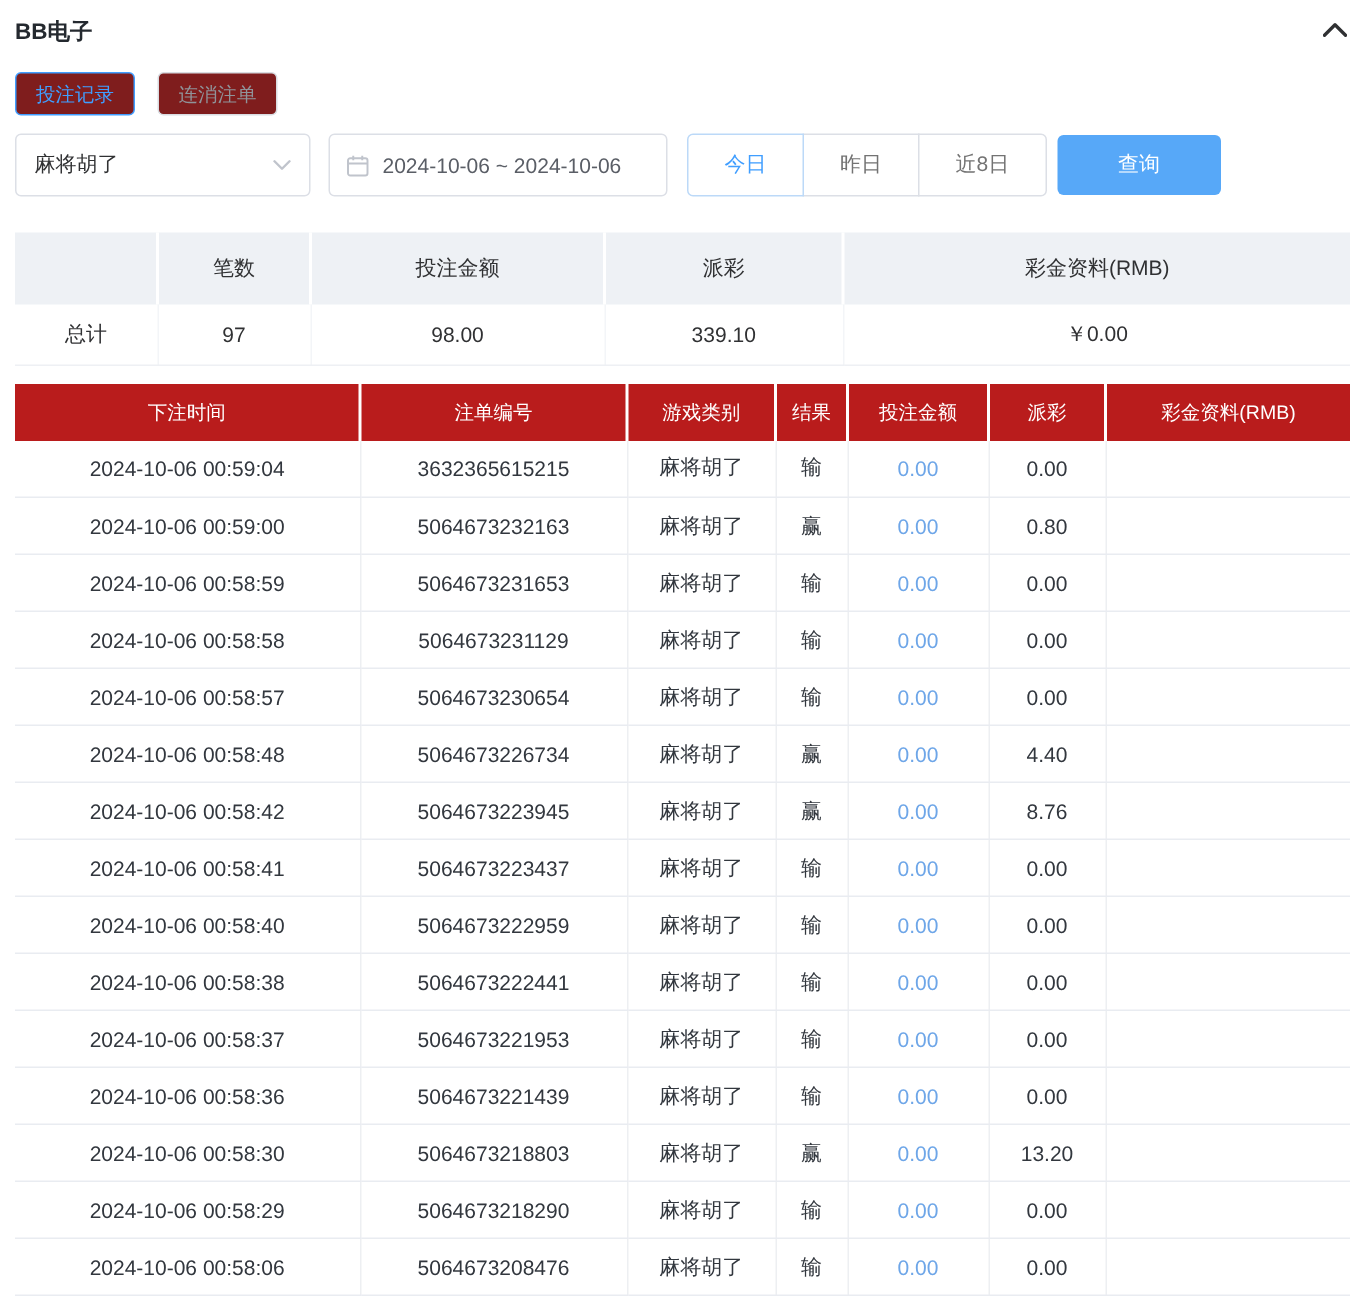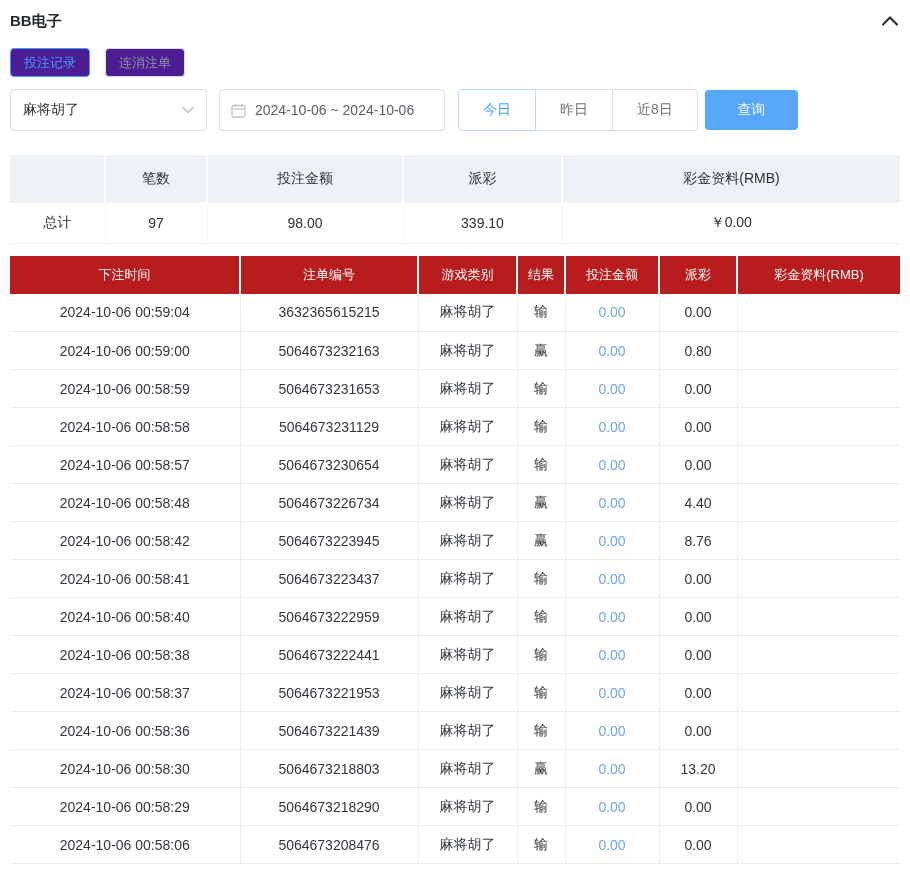--- a/index.html
+++ b/index.html
@@ -7,37 +7,37 @@
     font-family:"Liberation Sans", sans-serif; color:#303133; }
   .panel { padding:10px; }
 
   
   .panel-top { display:flex; justify-content:space-between; align-items:center; height:22px; }
   .page-title { font-size:15px; font-weight:700; color:#24292f; }
   .collapse-btn { width:20px; height:20px; display:flex; align-items:center; justify-content:center; cursor:pointer; }
 
   
   .tabs { margin-top:16px; display:flex; gap:15px; }
-  .tab { background:#4c1d95; border:1px solid #d9dce1; color:#909399; font-size:13px;
+  .tab { background:#7f1d1d; border:1px solid #d9dce1; color:#909399; font-size:13px;
     padding:7px 13px; border-radius:4px; cursor:pointer; line-height:1; font-family:inherit; }
   .tab.active { color:#409EFF; border-color:#409EFF; }
 
   
   .filters { margin-top:12px; display:flex; align-items:center; }
   .select-box { width:197px; height:42px; border:1px solid #dcdfe6; border-radius:4px;
     display:flex; align-items:center; justify-content:space-between; padding:0 12px; font-size:14px; cursor:pointer; background:#fff; }
   .date-box { margin-left:12px; width:226px; height:42px; border:1px solid #dcdfe6; border-radius:4px;
     display:flex; align-items:center; gap:9px; padding:13px 11px; font-size:14px; color:#5a5e66; cursor:pointer; background:#fff; }
   .btn-group { margin-left:13px; display:flex; height:42px; }
   .btn-group button { background:#fff; border:1px solid #dcdfe6; color:#737373; font-size:14px;
     padding:0 24px; cursor:pointer; margin-left:-1px; font-family:inherit; }
   .btn-group button:first-child { border-radius:4px 0 0 4px; margin-left:0; }
   .btn-group button:last-child { border-radius:0 4px 4px 0; }
   .btn-group button.active { color:#409EFF; border-color:#bcd9f8; position:relative; z-index:1; }
-  .query-btn { margin-left:7px; width:93px; height:40px; background:#57a8f8; color:#fff;
+  .query-btn { margin-left:7px; width:109px; height:40px; background:#57a8f8; color:#fff;
     border:none; border-radius:4px; font-size:14px; cursor:pointer; font-family:inherit; }
 
   
   table { border-collapse:collapse; width:100%; table-layout:fixed; }
   .summary-table { margin-top:24px; }
   .summary-table th { background:#eef1f5; height:48px; font-size:14px; font-weight:400;
     color:#303133; text-align:center; border-right:2px solid #fff; }
   .summary-table th:last-child { border-right:none; }
   .summary-table td { height:40px; font-size:14px; text-align:center; color:#303133;
     border-bottom:1px solid #eef0f4; border-right:1px solid #f3f5f8; }

